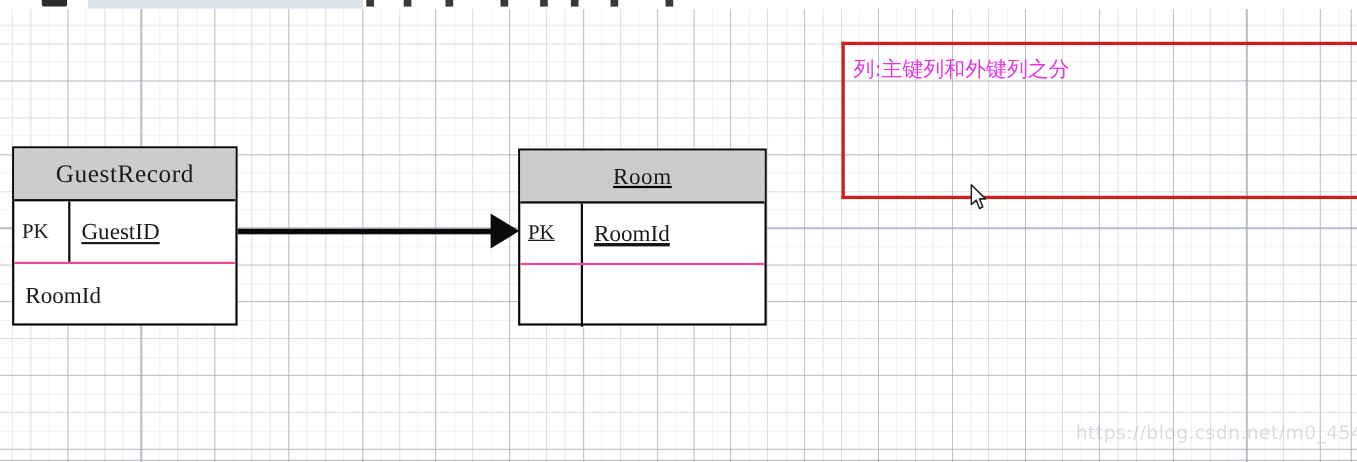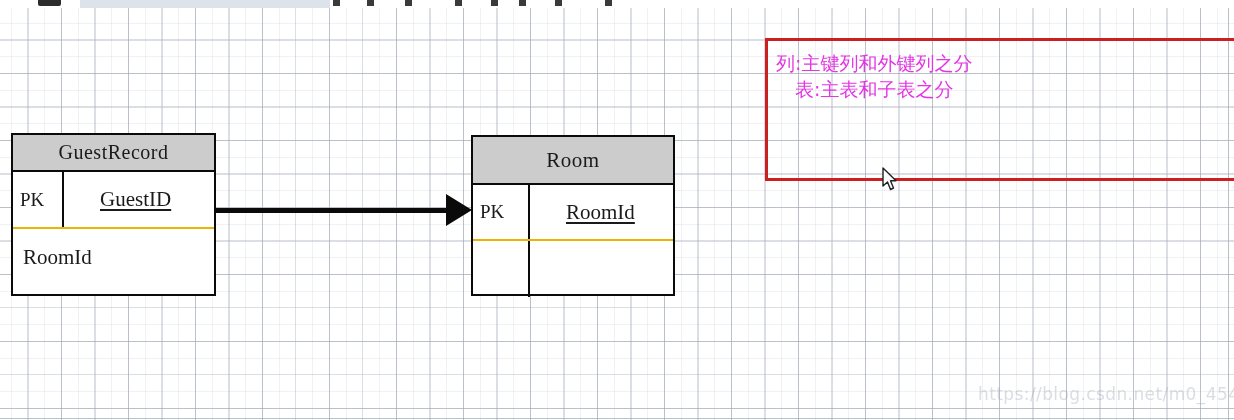--- a/index.html
+++ b/index.html
@@ -94,57 +94,56 @@
     letter-spacing: 0.5px;
     display: flex;
     align-items: center;
     justify-content: center;
   }
   .ent-row {
     display: flex;
     box-sizing: border-box;
   }
   .ent-row.divider {
-    border-bottom: 2px solid #eab308;
+    border-bottom: 2px solid #ec4899;
   }
   .ent-key {
     box-sizing: border-box;
     border-right: 2px solid #0a0a0a;
     display: flex;
     align-items: center;
     padding-left: 7px;
     color: #1a1a1a;
   }
   .ent-attr {
     box-sizing: border-box;
     display: flex;
     align-items: center;
     padding-left: 10px;
     color: #1a1a1a;
   }
   .ent-attr .underlined {
     text-decoration: underline;
     text-underline-offset: 3px;
-    margin-left: 26px;
   }
 
   
   #entity-guestrecord {
     left: 11px; top: 133px;
     width: 205px; height: 163px;
   }
-  #entity-guestrecord .ent-header { height: 37px; font-size: 20px; }
+  #entity-guestrecord .ent-header { height: 48px; font-size: 23px; }
   #entity-guestrecord .ent-row { height: 57px; }
   #entity-guestrecord .ent-key { width: 51px; font-size: 19px; }
   #entity-guestrecord .ent-attr { font-size: 21px; }
 
   
   #entity-room {
     left: 471px; top: 135px;
-    width: 204px; height: 161px;
+    width: 226px; height: 161px; text-decoration: underline;
   }
   #entity-room .ent-header { height: 48px; font-size: 21px; }
   #entity-room .ent-row { height: 56px; }
   #entity-room .ent-key { width: 57px; font-size: 19px; }
   #entity-room .ent-attr { font-size: 21px; }
 
   
   .rel-line {
     position: absolute;
     left: 216px; top: 208px;
@@ -172,21 +171,20 @@
   }
   .annot-lines {
     position: absolute;
     left: 8px; top: 9px;
     font-family: "DejaVu Sans", "Liberation Sans", sans-serif;
     font-size: 19px;
     line-height: 26px;
     color: #e435e4;
     white-space: nowrap;
     font-weight: 500;
-    text-align: center;
   }
   .annot-lines div { margin: 0; padding: 0; }
 
   
   .cursor {
     position: absolute;
     left: 882px; top: 167px;
     width: 18px; height: 26px;
   }
 
@@ -248,21 +246,20 @@
       </div>
     </div>
     <div class="ent-row">
       <div class="ent-key"></div>
     </div>
   </div>
 
   <div id="annotation-box">
     <div class="annot-lines">
       <div>列:主键列和外键列之分</div>
-      <div>表:主表和子表之分</div>
     </div>
   </div>
 
   <div class="cursor">
     <svg width="18" height="26" viewBox="0 0 18 26">
       <polygon points="1,1 1,19 5.5,15 8.5,22.5 11.5,21 8.5,13.8 14,13.8" fill="#ffffff" stroke="#222222" stroke-width="1.4" stroke-linejoin="round"></polygon>
     </svg>
   </div>
 
   <div class="watermark">https://blog.csdn.net/m0_45442261</div>

